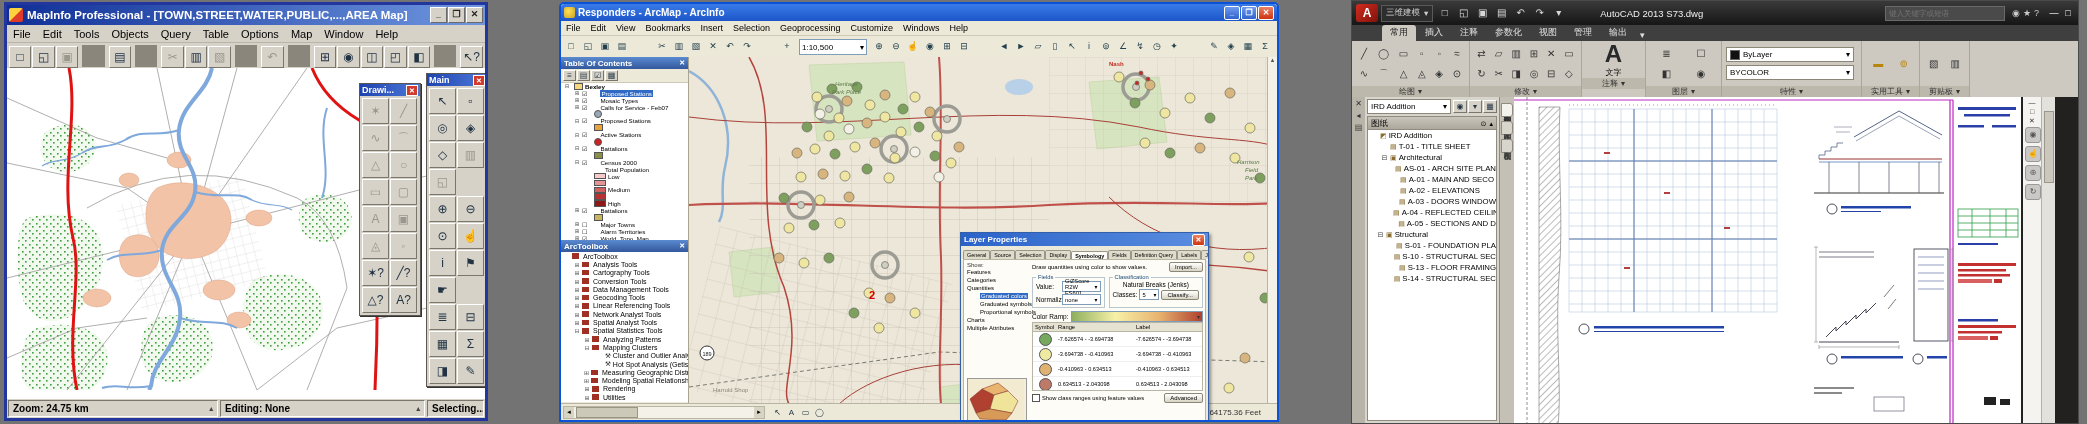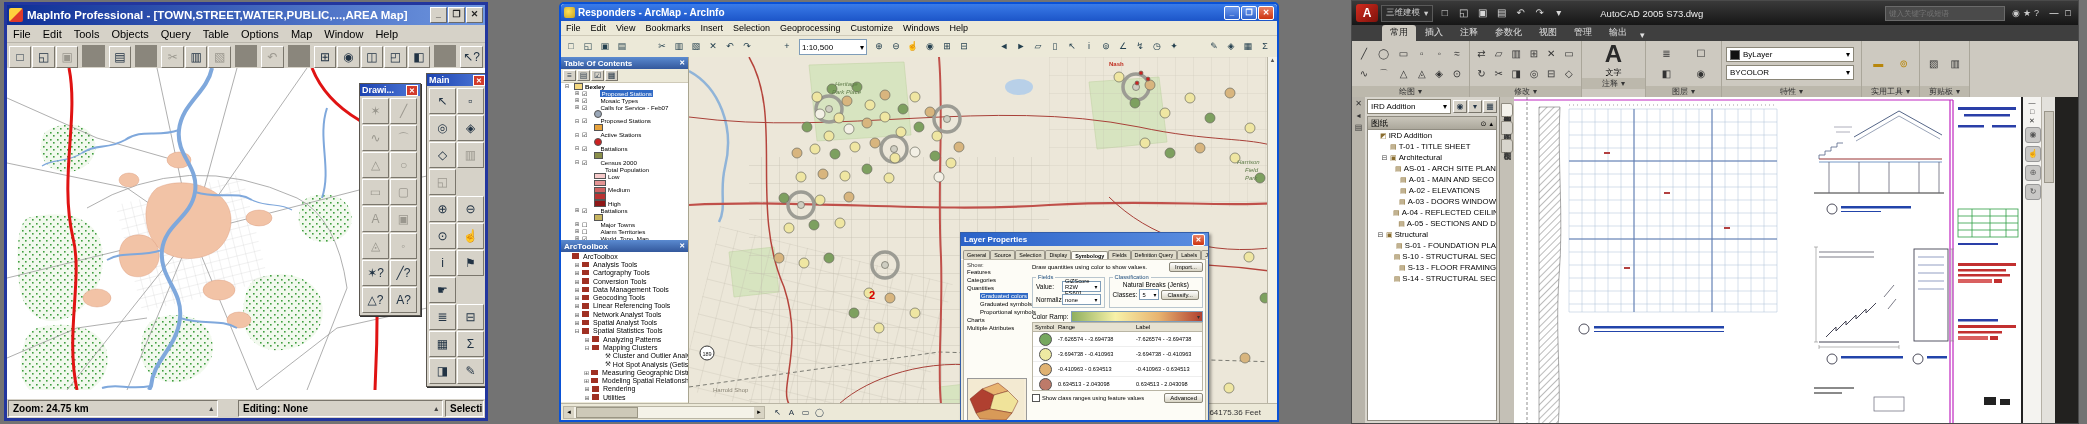--- a/index.html
+++ b/index.html
@@ -368,21 +368,21 @@
             <span class="tbtn">◨</span>
             <span class="tbtn">✎</span>
           </div>
       </div>
     </div>
     <div class="statusbar abs">
       <div class="seg" style="width:200px;">
         <span>Zoom: 24.75 km</span>
         <span class="up">▴</span>
       </div>
-      <div class="seg" style="width:195px;margin-left:18px;">
+      <div class="seg" style="width:195px;">
         <span>Editing: None</span>
         <span class="up">▴</span>
       </div>
       <div class="seg" style="flex:1;">
         <span>Selecting...</span>
       </div>
     </div>
   </div>
 
   <div id="win2" class="abs">
@@ -1058,21 +1058,21 @@
       <span class="qat">
 
       <span>□</span>
           <span>◱</span>
           <span>▣</span>
           <span>▤</span>
           <span>↶</span>
           <span>↷</span>
           <span>▾</span>
         </span>
-      <span class="ttext">AutoCAD 2005  S73.dwg</span>
+      <span class="ttext">AutoCAD 2013  S73.dwg</span>
       <input class="search" type="text" placeholder="键入关键字或短语" style="">
       <span class="tico">
 
       <span>◉</span>
           <span>★</span>
           <span>?</span>
         </span>
       <span class="wb">
         <span>—</span>
         <span>□</span>

